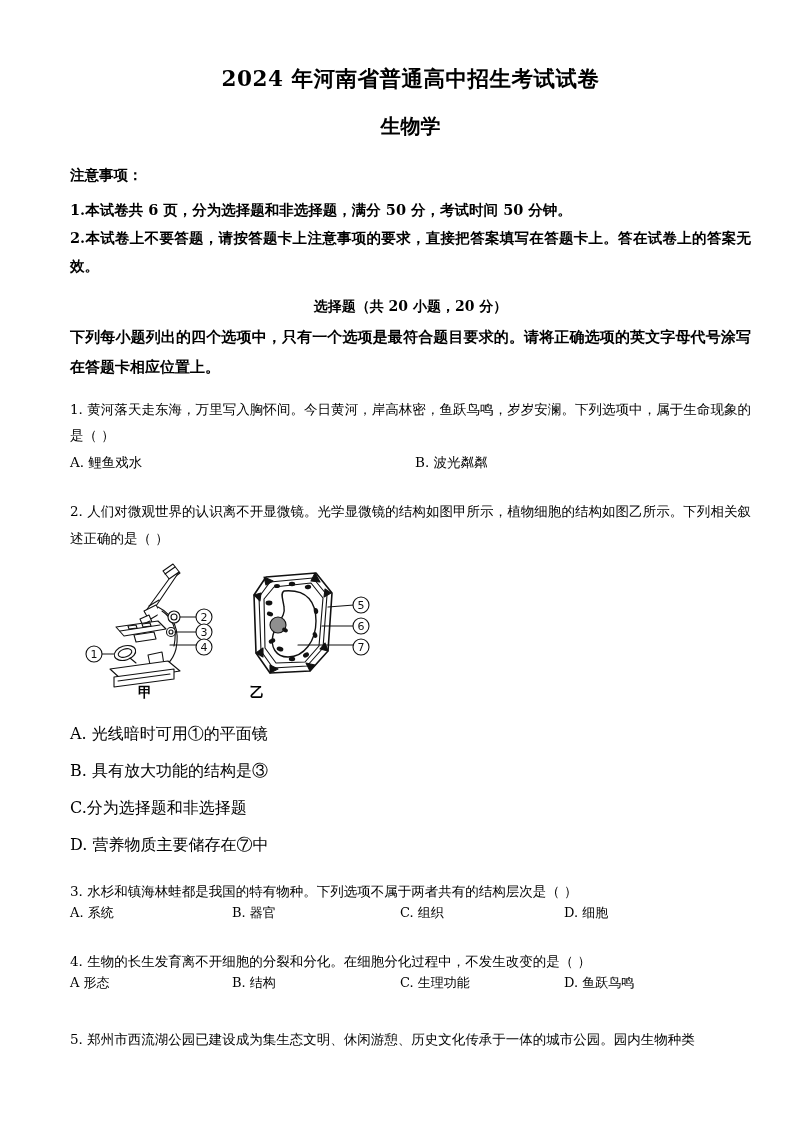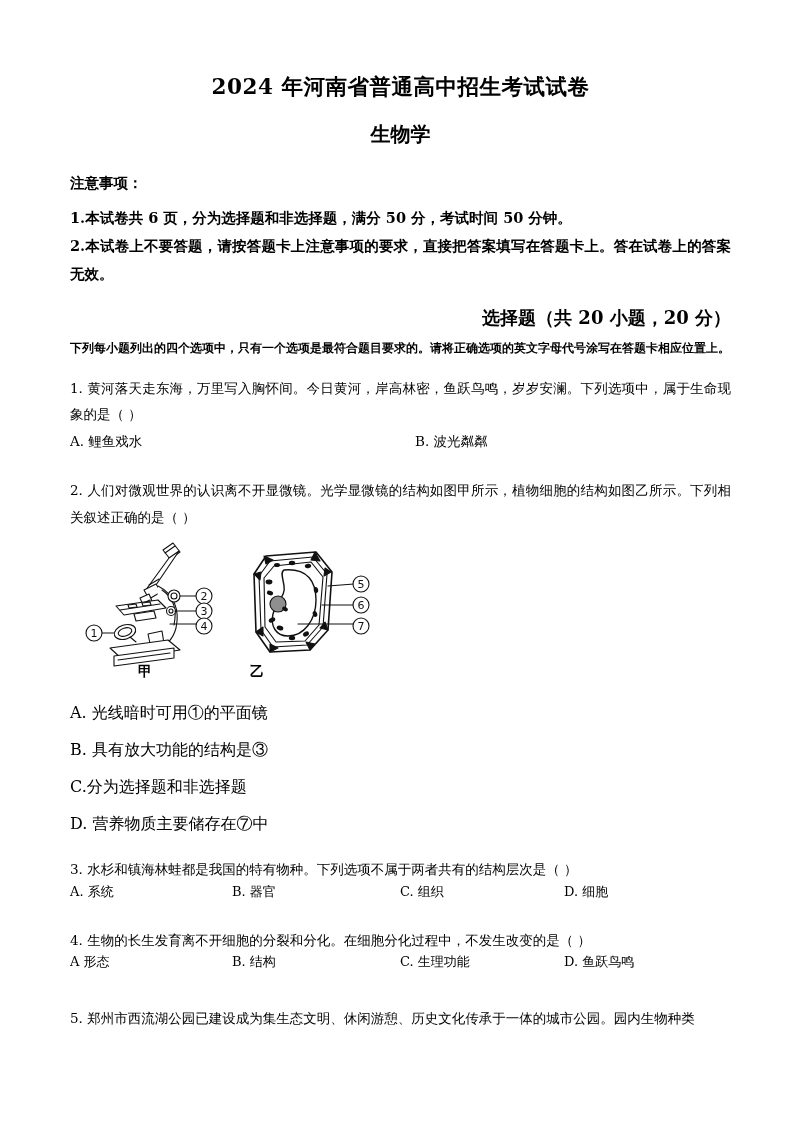--- a/index.html
+++ b/index.html
@@ -10,25 +10,25 @@
   body {
     width: 793px;
     height: 1122px;
     position: relative;
     font-family: "DejaVu Serif", "Liberation Serif", serif;
     color: #000000;
     overflow: hidden;
   }
   .page {
     position: absolute;
-    left: 0; top: 8px;
+    left: 0; top: 0;
     width: 793px;
     height: 1114px;
     box-sizing: border-box;
-    padding: 0 62px 0 70px;
+    padding: 0 42px 0 70px;
   }
 
   
   .doc-title {
     text-align: center;
     font-size: 21.5px;
     font-weight: bold;
     letter-spacing: 0.5px;
     margin: 0;
     padding-top: 66px;
@@ -56,28 +56,28 @@
   .note-line {
     font-size: 14.5px;
     font-weight: bold;
     line-height: 1.95;
     text-align: justify;
     text-justify: inter-character;
   }
 
   
   .section-heading {
-    text-align: right;
-    font-size: 18px;
+    text-align: center;
+    font-size: 14px;
     font-weight: bold;
     margin-top: 16px;
     line-height: 1.5;
   }
   .section-instruction {
-    font-size: 12px;
+    font-size: 15px;
     font-weight: bold;
     line-height: 1.95;
     margin-top: 6px;
     text-align: justify;
     text-justify: inter-character;
   }
 
   
   .question {
     margin-top: 14px;

